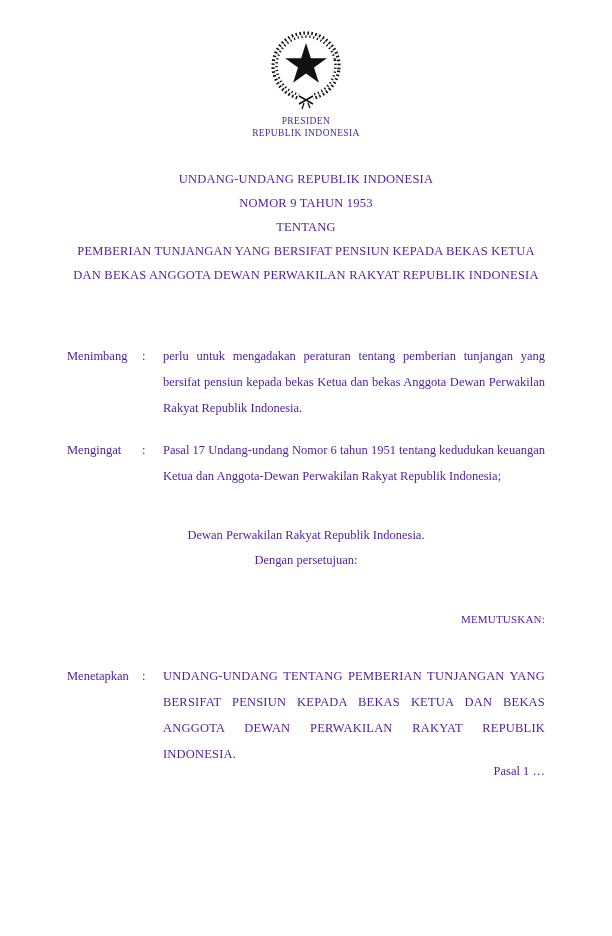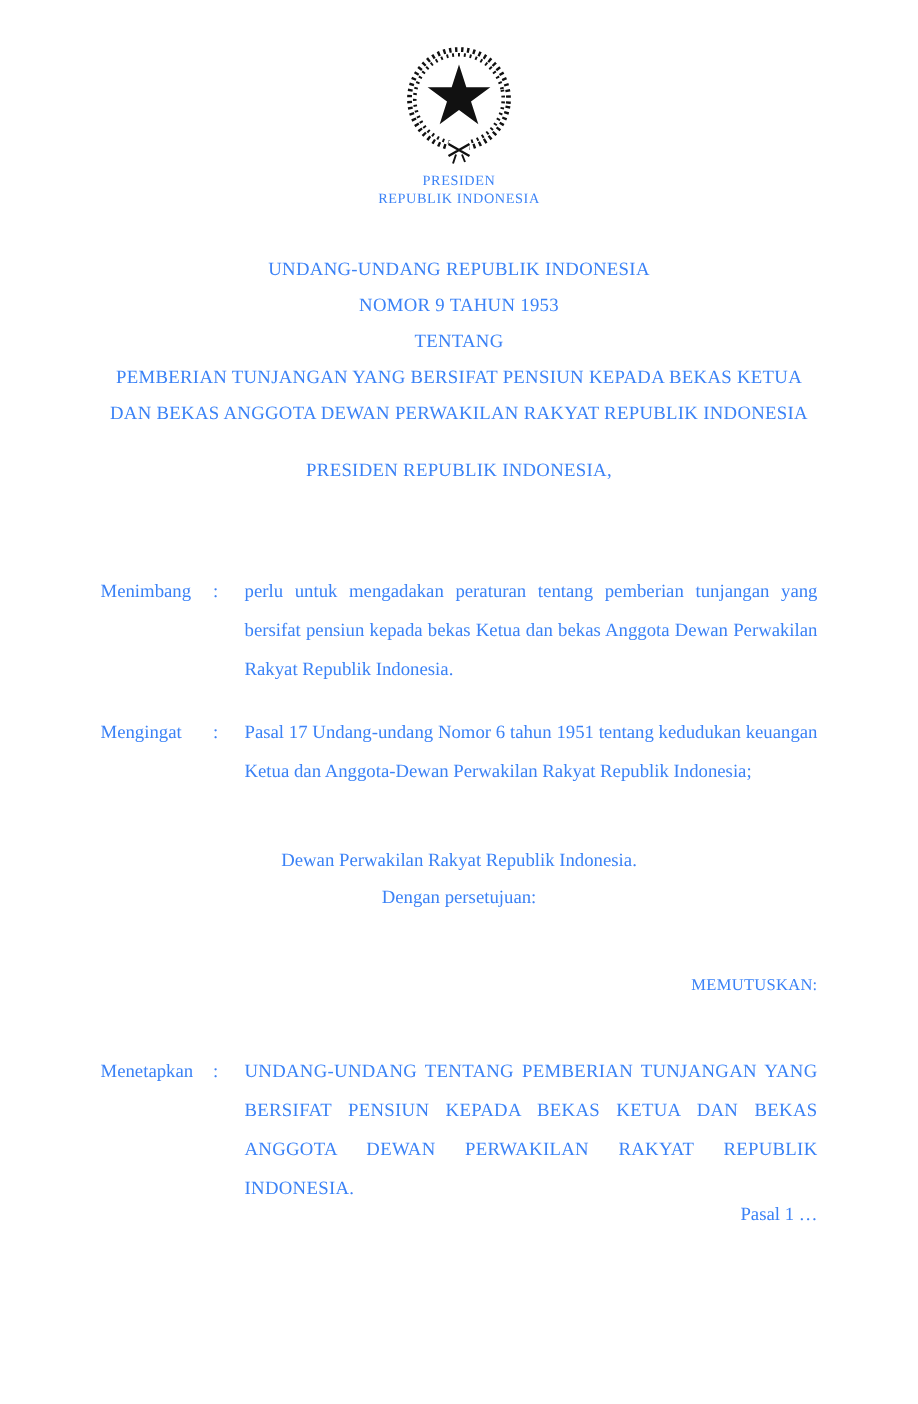--- a/index.html
+++ b/index.html
@@ -5,21 +5,21 @@
   html, body { margin: 0; padding: 0; background: #ffffff; }
   .page {
     position: relative;
     width: 612px;
     height: 936px;
     margin: 0 auto;
     background: #ffffff;
     box-sizing: border-box;
     padding: 28px 67px 0 67px;
     font-family: "Liberation Serif", "DejaVu Serif", serif;
-    color: #3b82f6;
+    color: #4c1d95;
     overflow: hidden;
   }
   
   .seal-wrap { text-align: center; }
   .seal { display: block; margin: 0 auto; }
   .org-name {
     margin-top: 5px;
     text-align: center;
     font-size: 9.5px;
     line-height: 12px;
@@ -103,21 +103,20 @@
     </div>
   </div>
 
   <div class="title-block">
     <div>UNDANG-UNDANG REPUBLIK INDONESIA</div>
     <div>NOMOR 9 TAHUN 1953</div>
     <div>TENTANG</div>
     <div class="title-subject">PEMBERIAN TUNJANGAN YANG BERSIFAT PENSIUN KEPADA BEKAS KETUA DAN BEKAS ANGGOTA DEWAN PERWAKILAN RAKYAT REPUBLIK INDONESIA</div>
   </div>
 
-  <div class="salutation">PRESIDEN REPUBLIK INDONESIA,</div>
 
   <div class="clauses">
     <div class="clause-row">
       <div class="clause-label">Menimbang</div>
       <div class="clause-colon">:</div>
       <div class="clause-text">perlu untuk mengadakan peraturan tentang pemberian tunjangan yang bersifat pensiun kepada bekas Ketua dan bekas Anggota Dewan Perwakilan Rakyat Republik Indonesia.</div>
     </div>
     <div class="clause-row">
       <div class="clause-label">Mengingat</div>
       <div class="clause-colon">:</div>

